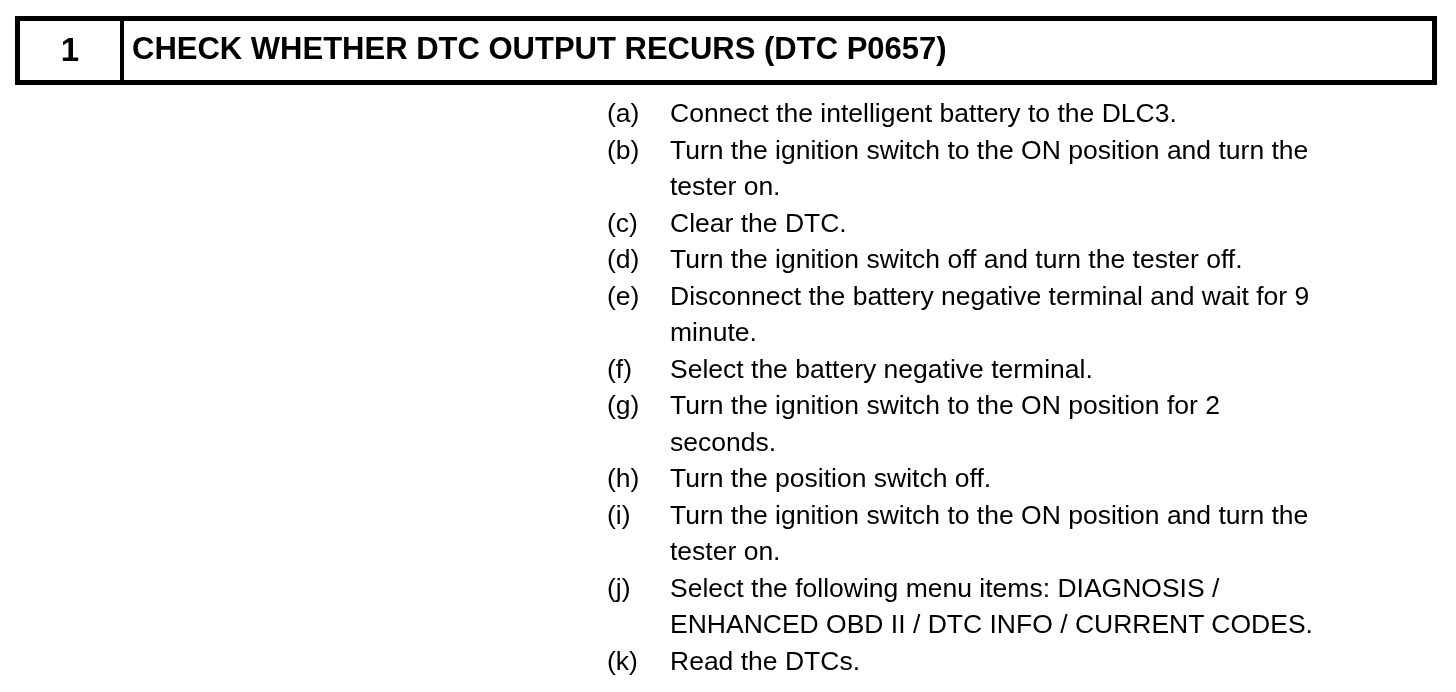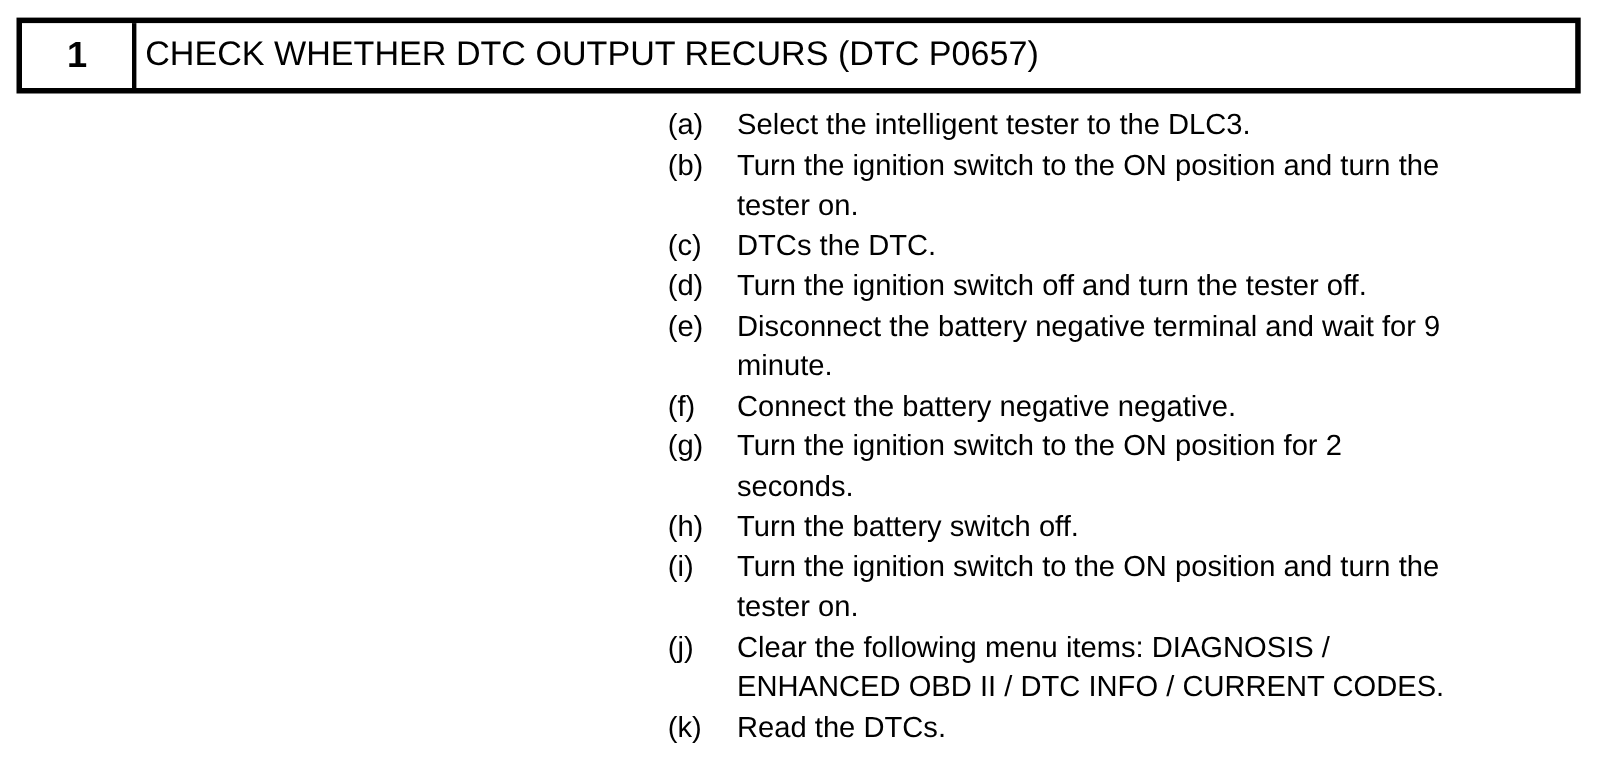--- a/index.html
+++ b/index.html
@@ -40,21 +40,21 @@
     padding-bottom: 2px;
     box-sizing: border-box;
   }
   .step-title-cell {
     flex: 1;
     display: flex;
     align-items: center;
     padding-left: 8px;
     padding-bottom: 4px;
     font-size: 31px;
-    font-weight: normal;
+    font-weight: bold;
     white-space: nowrap;
     overflow: hidden;
   }
   .procedure-list {
     position: absolute;
     left: 607px;
     top: 95px;
     width: 830px;
   }
   .procedure-item {
@@ -79,70 +79,70 @@
 
   <div class="step-header">
     <div class="step-number-cell">1</div>
     <div class="step-title-cell">CHECK WHETHER DTC OUTPUT RECURS (DTC P0657)</div>
   </div>
 
   <div class="procedure-list">
 
     <div class="procedure-item">
       <span class="item-label">(a)</span>
-      <span class="item-text">Select the intelligent tester to the DLC3.</span>
+      <span class="item-text">Connect the intelligent battery to the DLC3.</span>
     </div>
 
     <div class="procedure-item">
       <span class="item-label">(b)</span>
       <span class="item-text">Turn the ignition switch to the ON position and turn the
 tester on.</span>
     </div>
 
     <div class="procedure-item">
       <span class="item-label">(c)</span>
-      <span class="item-text">DTCs the DTC.</span>
+      <span class="item-text">Clear the DTC.</span>
     </div>
 
     <div class="procedure-item">
       <span class="item-label">(d)</span>
       <span class="item-text">Turn the ignition switch off and turn the tester off.</span>
     </div>
 
     <div class="procedure-item">
       <span class="item-label">(e)</span>
       <span class="item-text">Disconnect the battery negative terminal and wait for 9
 minute.</span>
     </div>
 
     <div class="procedure-item">
       <span class="item-label">(f)</span>
-      <span class="item-text">Connect the battery negative negative.</span>
+      <span class="item-text">Select the battery negative terminal.</span>
     </div>
 
     <div class="procedure-item">
       <span class="item-label">(g)</span>
       <span class="item-text">Turn the ignition switch to the ON position for 2
 seconds.</span>
     </div>
 
     <div class="procedure-item">
       <span class="item-label">(h)</span>
-      <span class="item-text">Turn the battery switch off.</span>
+      <span class="item-text">Turn the position switch off.</span>
     </div>
 
     <div class="procedure-item">
       <span class="item-label">(i)</span>
       <span class="item-text">Turn the ignition switch to the ON position and turn the
 tester on.</span>
     </div>
 
     <div class="procedure-item">
       <span class="item-label">(j)</span>
-      <span class="item-text">Clear the following menu items: DIAGNOSIS /
+      <span class="item-text">Select the following menu items: DIAGNOSIS /
 ENHANCED OBD II / DTC INFO / CURRENT CODES.</span>
     </div>
 
     <div class="procedure-item">
       <span class="item-label">(k)</span>
       <span class="item-text">Read the DTCs.</span>
     </div>
 
   </div>
 

